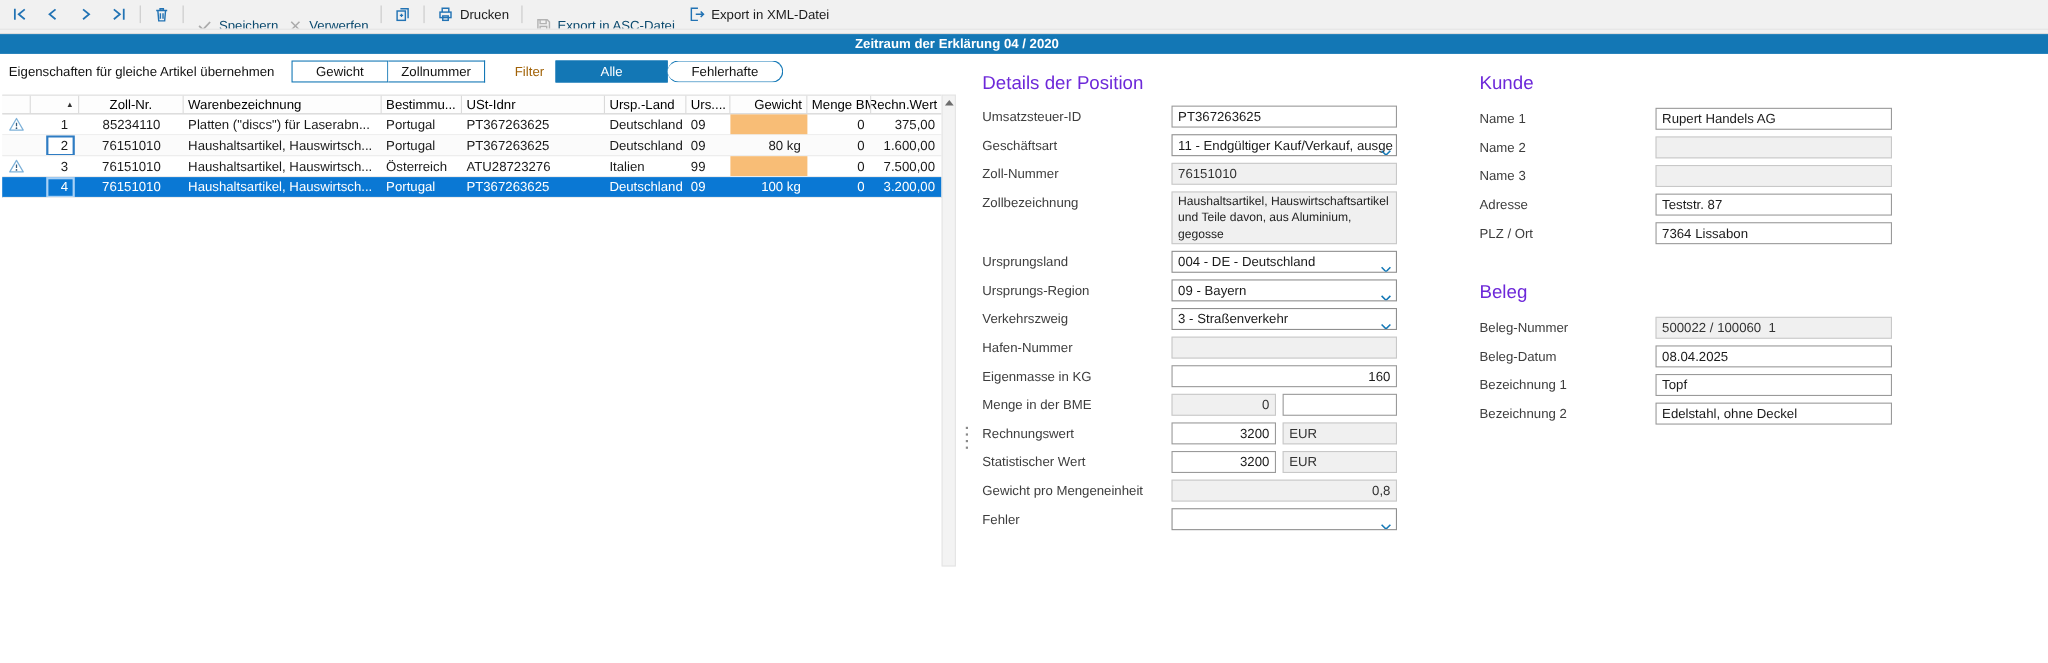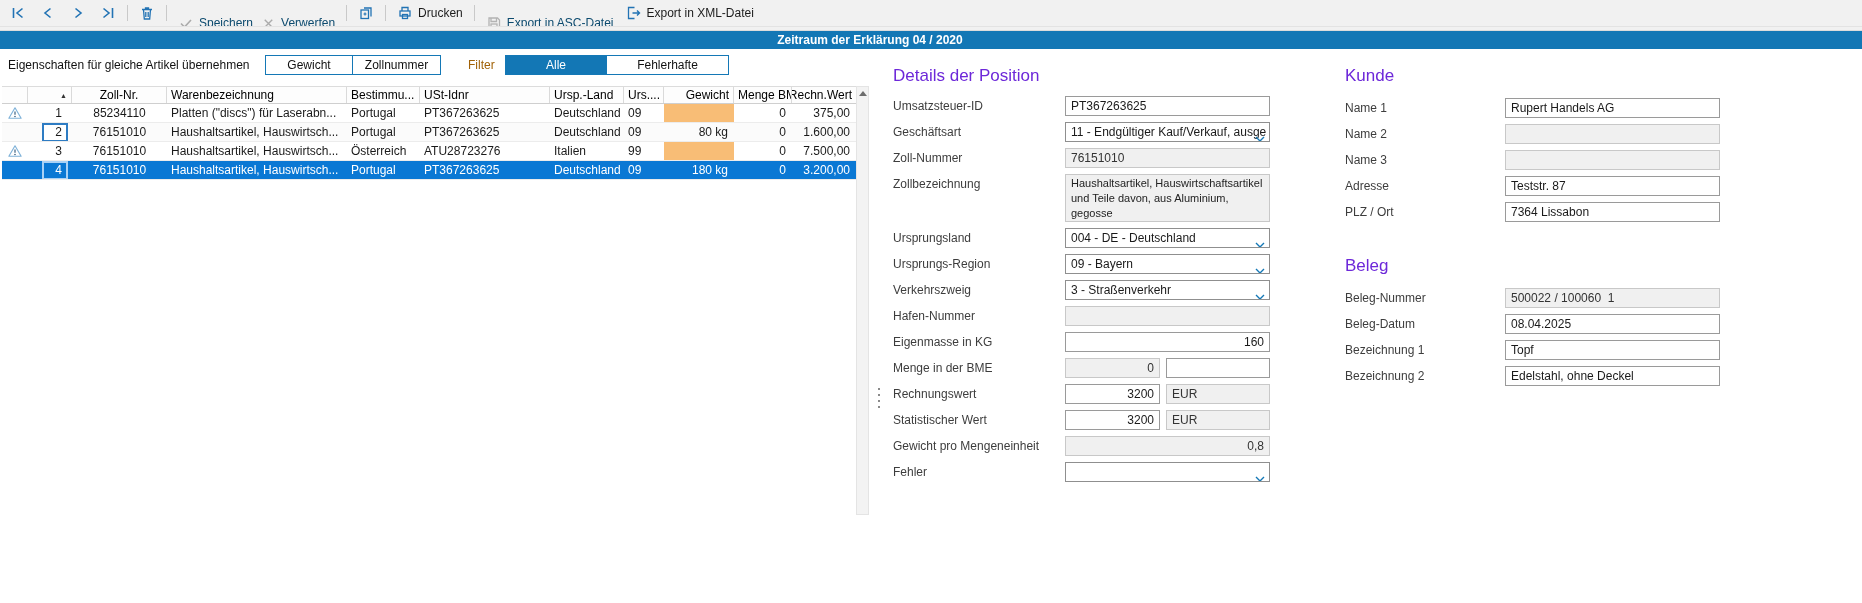--- a/index.html
+++ b/index.html
@@ -28,21 +28,21 @@
   .seg { position:absolute; top:1px; display:flex; height:20px; }
   .sbtn { border:1px solid #1478b6; background:#fff; color:#111; font:inherit; text-align:center;
     line-height:18px; cursor:pointer; padding:0; }
   .sbtn + .sbtn { border-left:none; }
   .sbtn.active { background:#1377b5; color:#fff; }
   .seg-props { left:265px; }
   .seg-props .sbtn { width:88px; }
   .filter-label { position:absolute; left:468px; top:0; line-height:22px; color:#a16207; }
   .seg-filter { left:505px; }
   .seg-filter .sbtn:first-child { width:102px; }
-  .seg-filter .sbtn:last-child { width:122px; }
+  .seg-filter .sbtn:last-child { width:105px;border-radius:10px; }
 
   
   .grid { position:absolute; left:2px; top:86px; width:854px; }
   .ghead, .grow { display:grid;
     grid-template-columns:26px 44px 95px 180px 73px 130px 74px 40px 70px 58px 64px; }
   .ghead { height:18px; border-top:1px solid #dcdcdc; border-bottom:1px solid #cfcfcf; background:#fdfdfd; }
   .ghead .hcell { line-height:17px; padding:0 4px; border-right:1px solid #dadada; color:#000;
     white-space:nowrap; overflow:hidden; display:flex; align-items:center; }
   .ghead .hcell:last-child { border-right:none; }
   .h-right { justify-content:flex-end;gap:46px; }
@@ -287,21 +287,21 @@
       </div>
       <div class="grow sel">
         <div class="gcell c-icon"></div>
         <div class="gcell c-pos"><span class="posbox focus">4</span></div>
         <div class="gcell c-zoll">76151010</div>
         <div class="gcell c-waren">Haushaltsartikel, Hauswirtsch...</div>
         <div class="gcell c-best">Portugal</div>
         <div class="gcell c-ust">PT367263625</div>
         <div class="gcell c-uland">Deutschland</div>
         <div class="gcell c-ureg">09</div>
-        <div class="gcell c-gew">180 kg</div>
+        <div class="gcell c-gew">100 kg</div>
         <div class="gcell c-men">0</div>
         <div class="gcell c-wert">3.200,00</div>
       </div>
     </div>
 </div>
 <div class="vscroll">
     <span class="up"></span>
   </div>
 <div class="splitter">
     <i></i>

